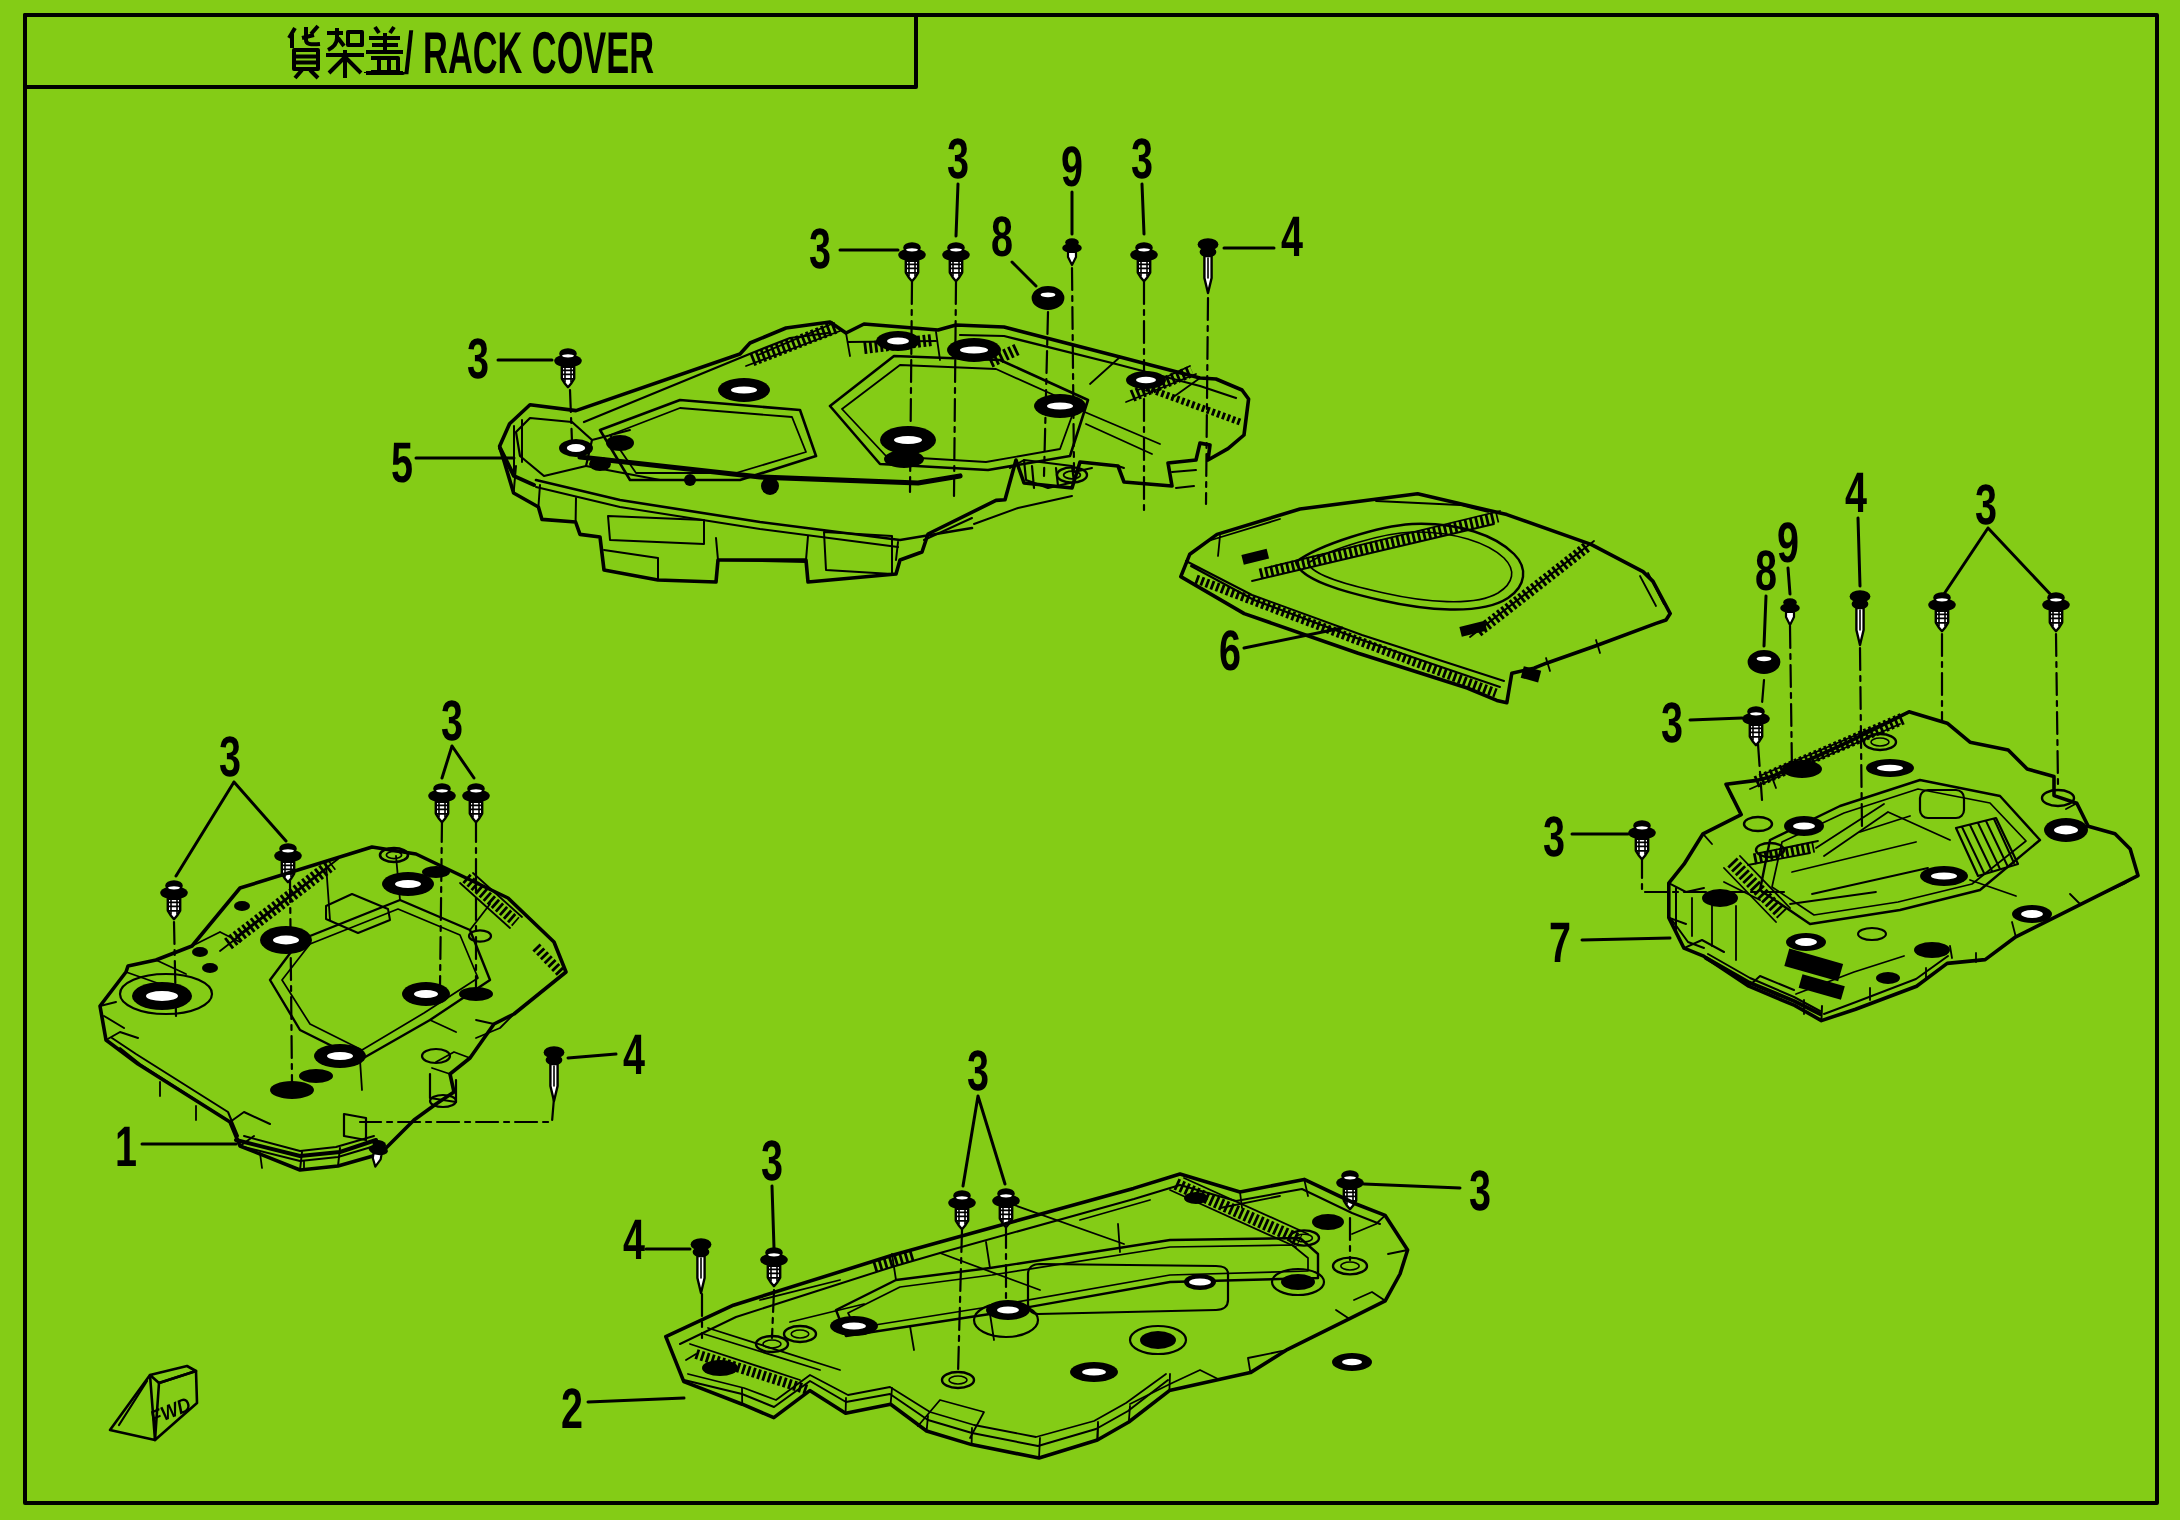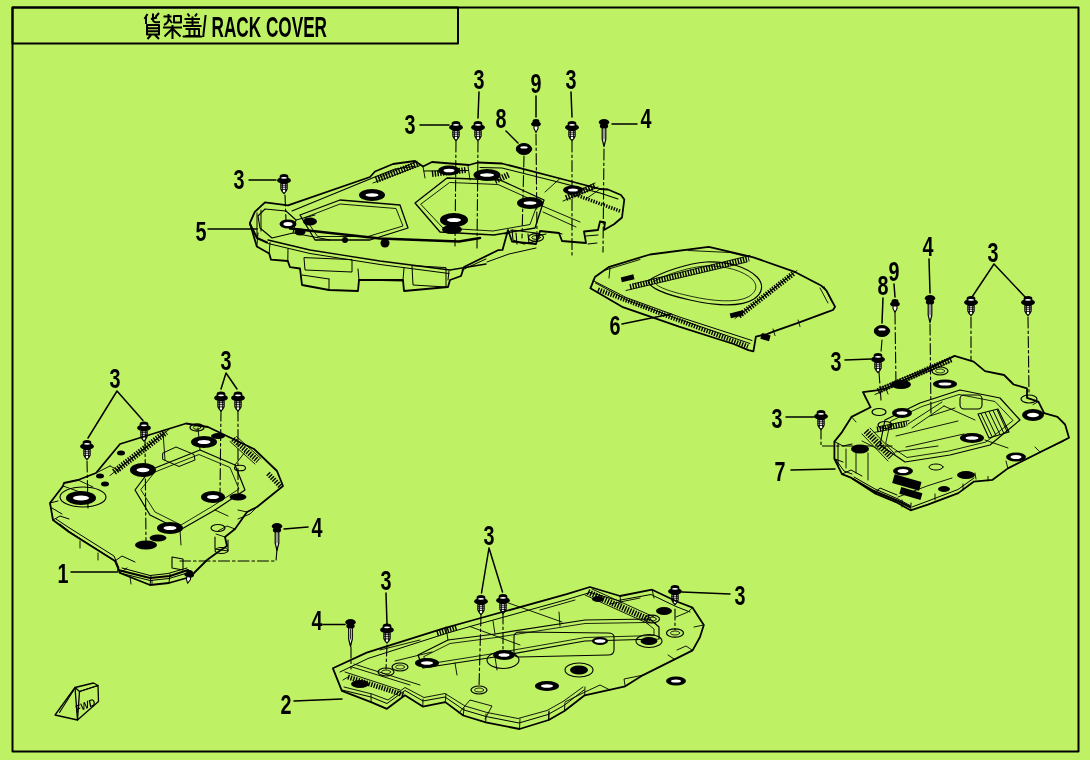--- a/index.html
+++ b/index.html
@@ -1,16 +1,16 @@
 <!DOCTYPE html>
 <html><head>
 <meta charset="utf-8">
 <style>
   html,body{margin:0;padding:0;background:#fff;}
-  #page{position:relative;width:1090px;height:760px;background:#bef264;overflow:hidden;}
+  #page{position:relative;width:1090px;height:760px;background:#84cc16;overflow:hidden;}
   svg{position:absolute;left:0;top:0;}
   text{font-family:"Liberation Sans",sans-serif;}
 </style>
 </head>
 <body>
 <div id="page">
 <svg width="1090" height="760" viewBox="0 0 1090 760" fill="none" stroke-linejoin="round" stroke-linecap="round">
 <defs>
   <g id="s3">
     <ellipse cx="0" cy="2.9" rx="4.4" ry="2.8" fill="#000" stroke="none"></ellipse>

